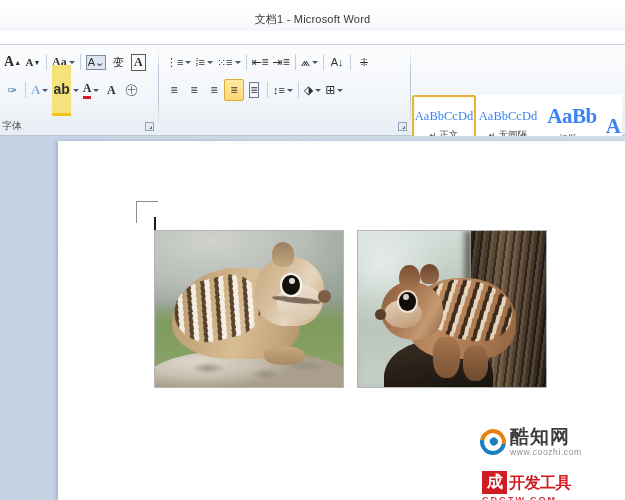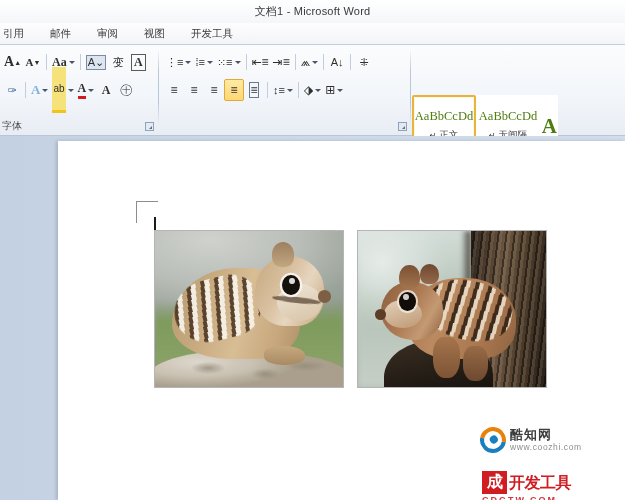--- a/index.html
+++ b/index.html
@@ -5,21 +5,21 @@
   * { box-sizing: border-box; margin:0; padding:0; }
   html, body {
     width:625px; height:500px; overflow:hidden;
     font-family:"Liberation Sans","DejaVu Sans",sans-serif;
     background:#ffffff;
   }
   #app { position:relative; width:625px; height:500px; overflow:hidden; }
 
   
   .titlebar {
-    position:absolute; left:0; top:0; width:625px; height:23px;
+    position:absolute; left:0; top:8px; width:625px; height:23px;
     background:linear-gradient(#ffffff,#f4f6f9);
     display:flex; align-items:center; justify-content:center;
   }
   .title-text { font-size:11px; color:#3a3a3a; letter-spacing:.2px; }
 
   
   .tabrow {
     position:absolute; left:0; top:23px; width:625px; height:22px;
     background:linear-gradient(#fdfdfe,#f2f4f8);
     display:flex; align-items:center;
@@ -85,21 +85,21 @@
   .stylebox {
     width:64px; height:62px; background:#ffffff;
     display:flex; flex-direction:column; align-items:center; justify-content:center;
     border:1px solid transparent;
   }
   .stylebox.sel {
     border:2px solid #e8b53c; border-radius:2px;
     background:#ffffff;
     box-shadow:0 0 0 1px #fff7e0 inset;
   }
-  .sample { font-size:12.5px; color:#4d7c0f; line-height:1; font-family:"Liberation Serif",serif;}
+  .sample { font-size:12.5px; color:#3b82f6; line-height:1; font-family:"Liberation Serif",serif;}
   .sample.big { font-size:21px; font-weight:bold; letter-spacing:-.5px; }
   .stylename { font-size:9.5px; color:#333; margin-top:6px; white-space:nowrap; }
   .pmark { font-size:8px; color:#5a6membership; }
 
   
   .docarea {
     position:absolute; left:0; top:136px; width:625px; height:364px;
     background:#b9c9dd;
     background:linear-gradient(90deg,#c3d1e2 0%,#ccd8e7 40%,#d2dcea 100%);
   }
@@ -226,21 +226,21 @@
   .wm1-ring {
     width:26px; height:26px; border-radius:50%;
     border:4px solid #e8820c; border-left-color:#1a7fc1; border-bottom-color:#1a7fc1;
     position:relative; transform:rotate(-35deg);
   }
   .wm1-ring:after{
     content:""; position:absolute; left:6px; top:5px; width:8px; height:8px;
     border-radius:50%; background:#1a7fc1;
   }
   .wm1-text { display:flex; flex-direction:column; line-height:1; }
-  .wm1-cn { font-size:13px; font-weight:bold; color:#3d3d3d; letter-spacing:1px; }
+  .wm1-cn { font-size:19px; font-weight:bold; color:#3d3d3d; letter-spacing:1px; }
   .wm1-url { font-size:8.5px; color:#8e8e8e; letter-spacing:.6px; margin-top:2px; }
 
   .wm2 { position:absolute; display:flex; flex-direction:column; align-items:flex-start; }
   .wm2-row { display:flex; align-items:center; }
   .wm2-badge {
     background:#cf1d22; color:#ffffff; font-weight:bold; font-size:16px;
     padding:1px 2px 2px 3px; line-height:1;
     border:2px solid #cf1d22;
   }
   .wm2-rest {
@@ -252,27 +252,20 @@
 </style>
 </head>
 <body>
 
 <div id="app">
 
   <div class="titlebar">
     <span class="title-text">文档1 - Microsoft Word</span>
   </div>
 
-  <div class="tabrow">
-    <div class="tab" style="margin-left:-6px;">引用</div>
-    <div class="tab" style="margin-left:8px;">邮件</div>
-    <div class="tab" style="margin-left:8px;">审阅</div>
-    <div class="tab" style="margin-left:8px;">视图</div>
-    <div class="tab" style="margin-left:8px;">开发工具</div>
-  </div>
   <div class="tabrow-underline"></div>
 
   <div class="ribbon">
 
     <div class="rgroup" style="left:0;width:158px;">
       <div class="btnrow" style="left:0;top:6px;">
         <div class="ibtn" style="margin-left:2px;">
           <span class="gA" style="font-size:14px;">A</span>
             <span class="sup">▲</span>
         </div>
@@ -300,21 +293,21 @@
       <div class="btnrow" style="left:0;top:34px;">
         <div class="ibtn" style="margin-left:2px;">
           <span style="font-size:11px;color:#4a6ea0;">✑</span>
         </div>
         <div class="minisep"></div>
         <div class="ibtn">
           <span class="gA" style="font-size:13px;color:#7fb2de;">A</span>
             <span class="caret"></span>
         </div>
         <div class="ibtn">
-          <span style="font-size:10px;font-weight:normal;background:#f6e27a;padding:16px 1px;border-bottom:3px solid #f0c419;">ab</span>
+          <span style="font-size:14px;font-weight:bold;background:#f6e27a;padding:16px 1px;border-bottom:3px solid #f0c419;">ab</span>
             <span class="caret"></span>
         </div>
         <div class="ibtn">
           <span class="gA" style="font-size:12px;border-bottom:3px solid #cf1d22;">A</span>
             <span class="caret"></span>
         </div>
         <div class="ibtn">
           <span class="gA" style="font-size:12px;">A</span>
         </div>
         <div class="ibtn">
@@ -408,20 +401,24 @@
           <span class="pmark">↵</span>
           <span>正文</span>
         </div>
       </div>
       <div class="stylebox">
         <div class="sample">AaBbCcDd</div>
         <div class="stylename">
           <span class="pmark">↵</span>
           <span>无间隔</span>
         </div>
+      </div>
+      <div class="stylebox">
+        <div class="sample big">AaBb</div>
+        <div class="stylename">标题 1</div>
       </div>
       <div class="stylebox" style="width:18px;">
         <div class="sample big">A</div>
       </div>
     </div>
   </div>
 
   <div class="docarea">
     <div class="page">
 

